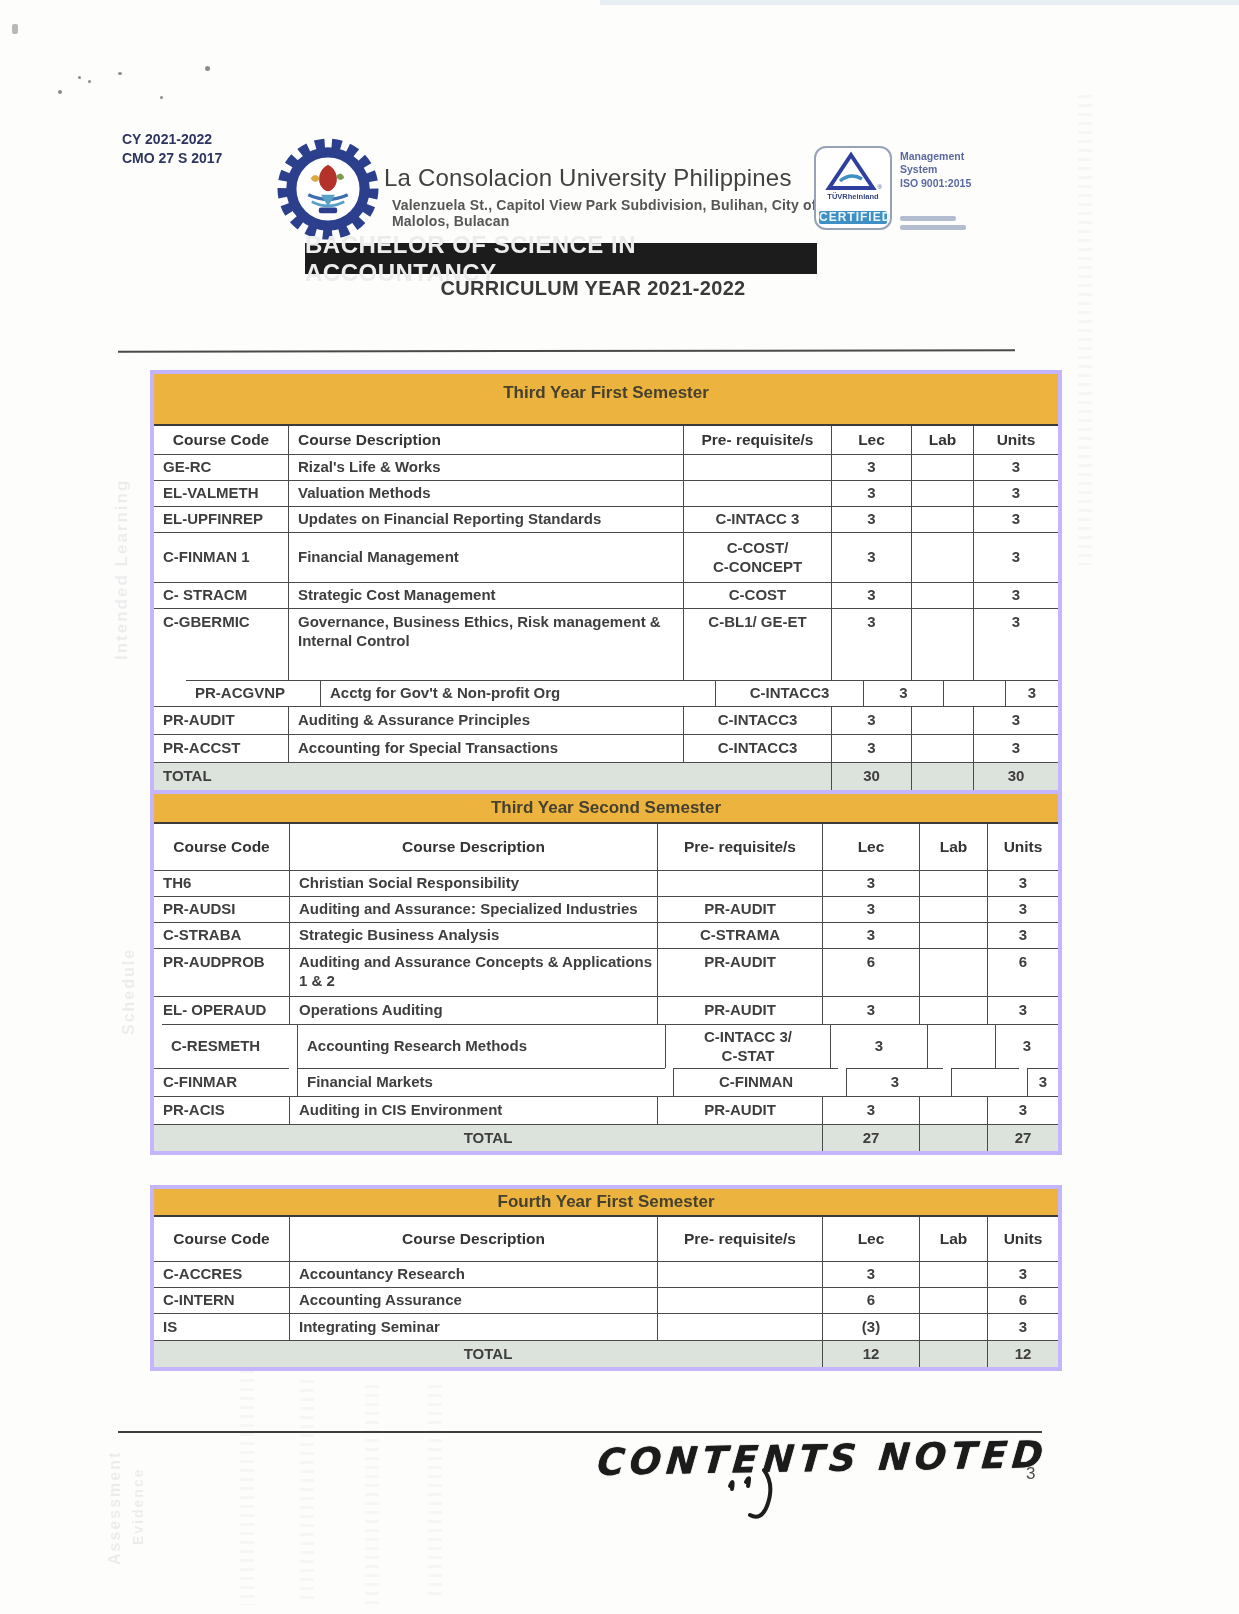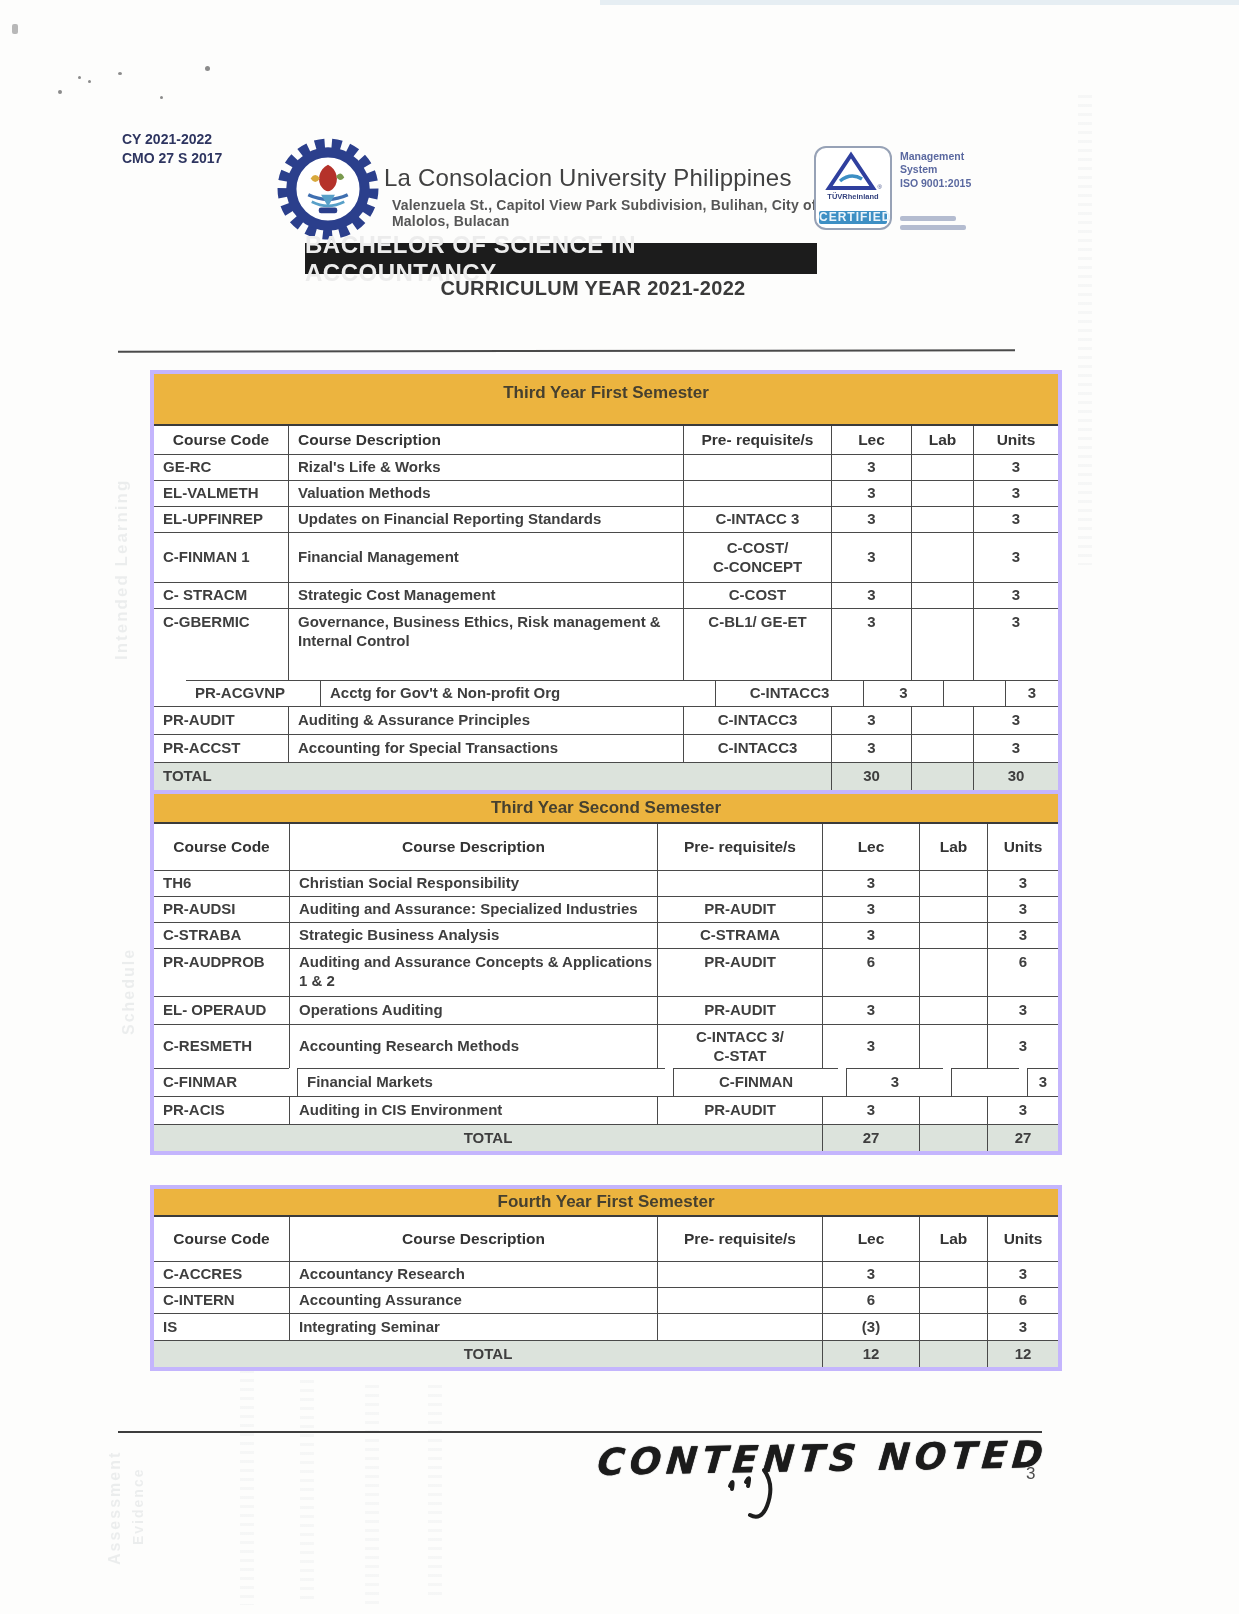--- a/index.html
+++ b/index.html
@@ -285,21 +285,21 @@
         <div class="t-cell">6</div>
       </div>
       <div class="t-row" style="grid-template-columns: 135px 368px 165px 97px 68px auto; height: 28px;">
         <div class="t-cell cell-left">EL- OPERAUD</div>
         <div class="t-cell cell-left">Operations Auditing</div>
         <div class="t-cell">PR-AUDIT</div>
         <div class="t-cell">3</div>
         <div class="t-cell"></div>
         <div class="t-cell">3</div>
       </div>
-      <div class="t-row" style="grid-template-columns: 135px 368px 165px 97px 68px auto; height: 44px;">
+      <div class="t-row" style="grid-template-columns: 135px 368px 165px 97px 68px auto; height: 44px; padding-left: 8px;">
         <div class="t-cell cell-left">C-RESMETH</div>
         <div class="t-cell cell-left">Accounting Research Methods</div>
         <div class="t-cell">C-INTACC 3/
 C-STAT</div>
         <div class="t-cell">3</div>
         <div class="t-cell"></div>
         <div class="t-cell">3</div>
       </div>
       <div class="t-row" style="grid-template-columns: 135px 368px 165px 97px 68px auto; height: 28px; gap: 8px;">
         <div class="t-cell cell-left">C-FINMAR</div>

